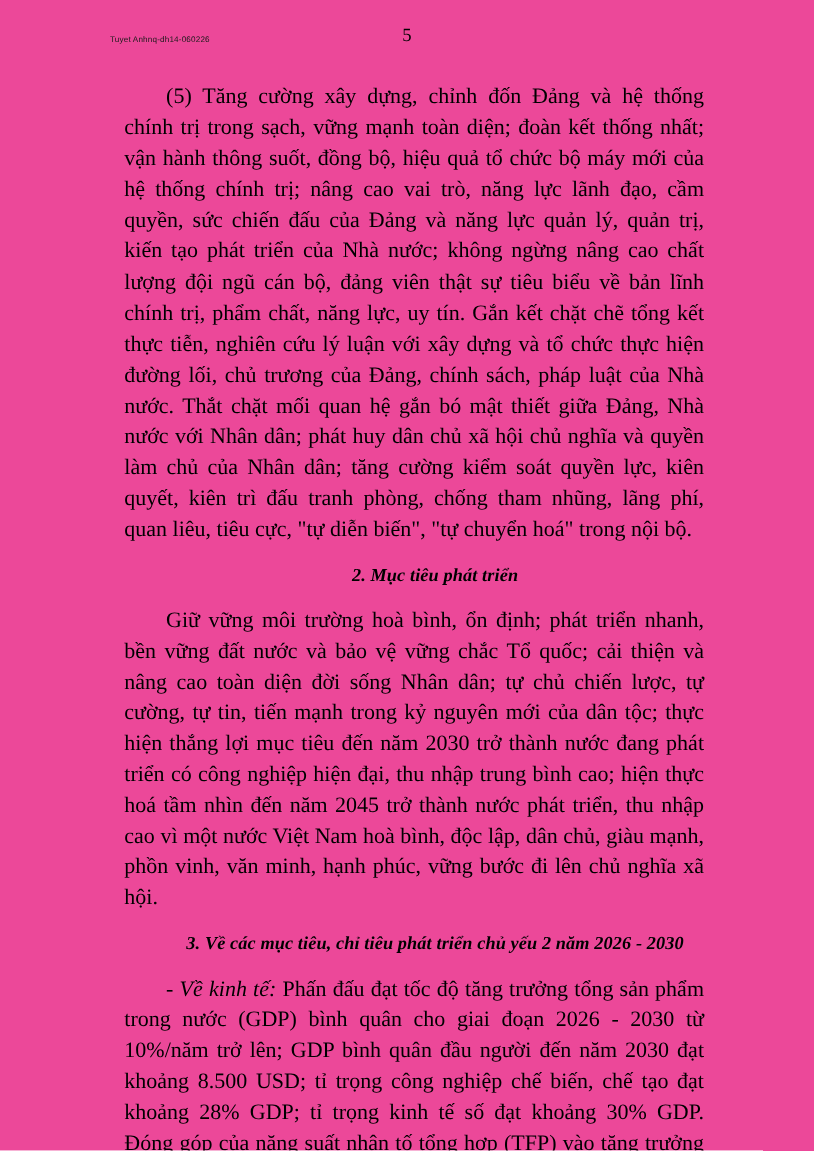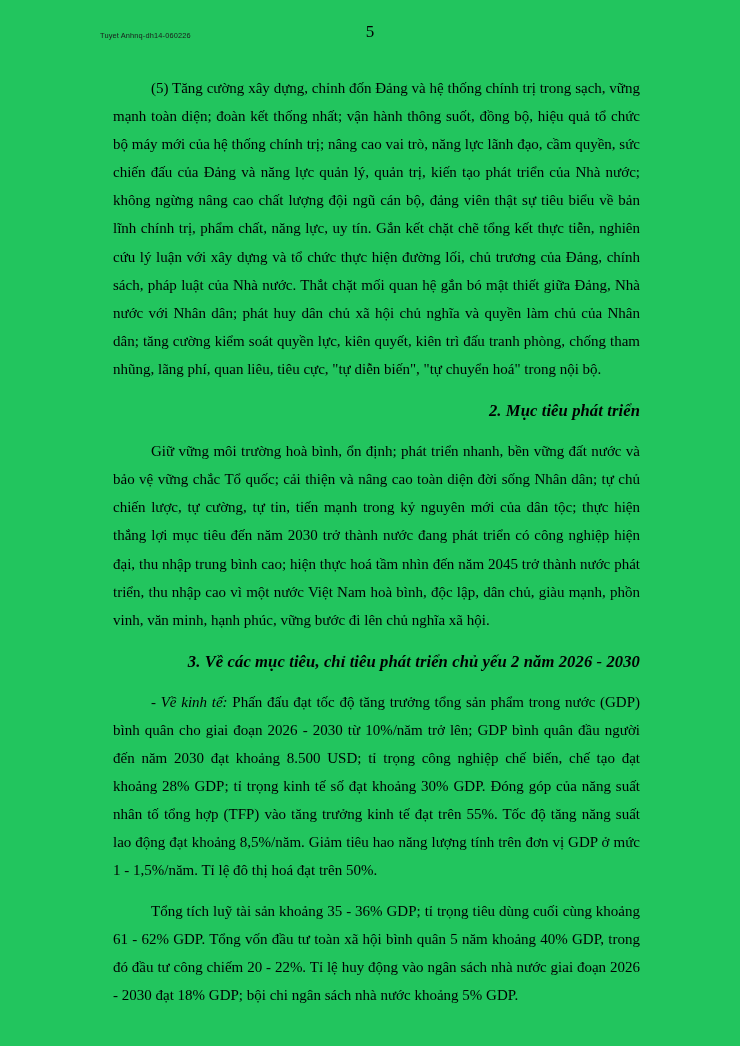--- a/index.html
+++ b/index.html
@@ -12,21 +12,21 @@
     height: 1046px;
     position: relative;
     overflow: hidden;
     font-family: "Liberation Serif", "DejaVu Serif", serif;
     color: #000000;
   }
 
   .page {
     position: absolute;
     inset: 0;
-    background: #22c55e;
+    background: #ec4899;
   }
 
   
   .header-row {
     position: absolute;
     top: 0;
     left: 0;
     right: 0;
     height: 62px;
   }
@@ -55,38 +55,38 @@
     position: absolute;
     left: 113px;
     top: 74px;
     width: 527px;
   }
 
   p.para {
     margin: 0;
     text-align: justify;
     text-justify: inter-word;
-    font-size: 15px;
+    font-size: 20px;
     line-height: 28.1px;
     text-indent: 38px;
     hyphens: none;
   }
 
   p.para + p.para {
     margin-top: 0;
   }
 
   h3.heading {
     margin: 0;
     font-size: 16.6px;
     line-height: 28.1px;
     font-weight: bold;
     font-style: italic;
     text-indent: 38px;
-    text-align: right;
+    text-align: center;
     letter-spacing: 0.1px;
   }
 
   
   .gap-before-heading { margin-top: 14px !important; }
   .gap-after-heading  { margin-top: 12px !important; font-family: Liberation Serif, serif; }
   .gap-para           { margin-top: 12px !important; }
 
   .ital { font-style: italic; }
 </style>

